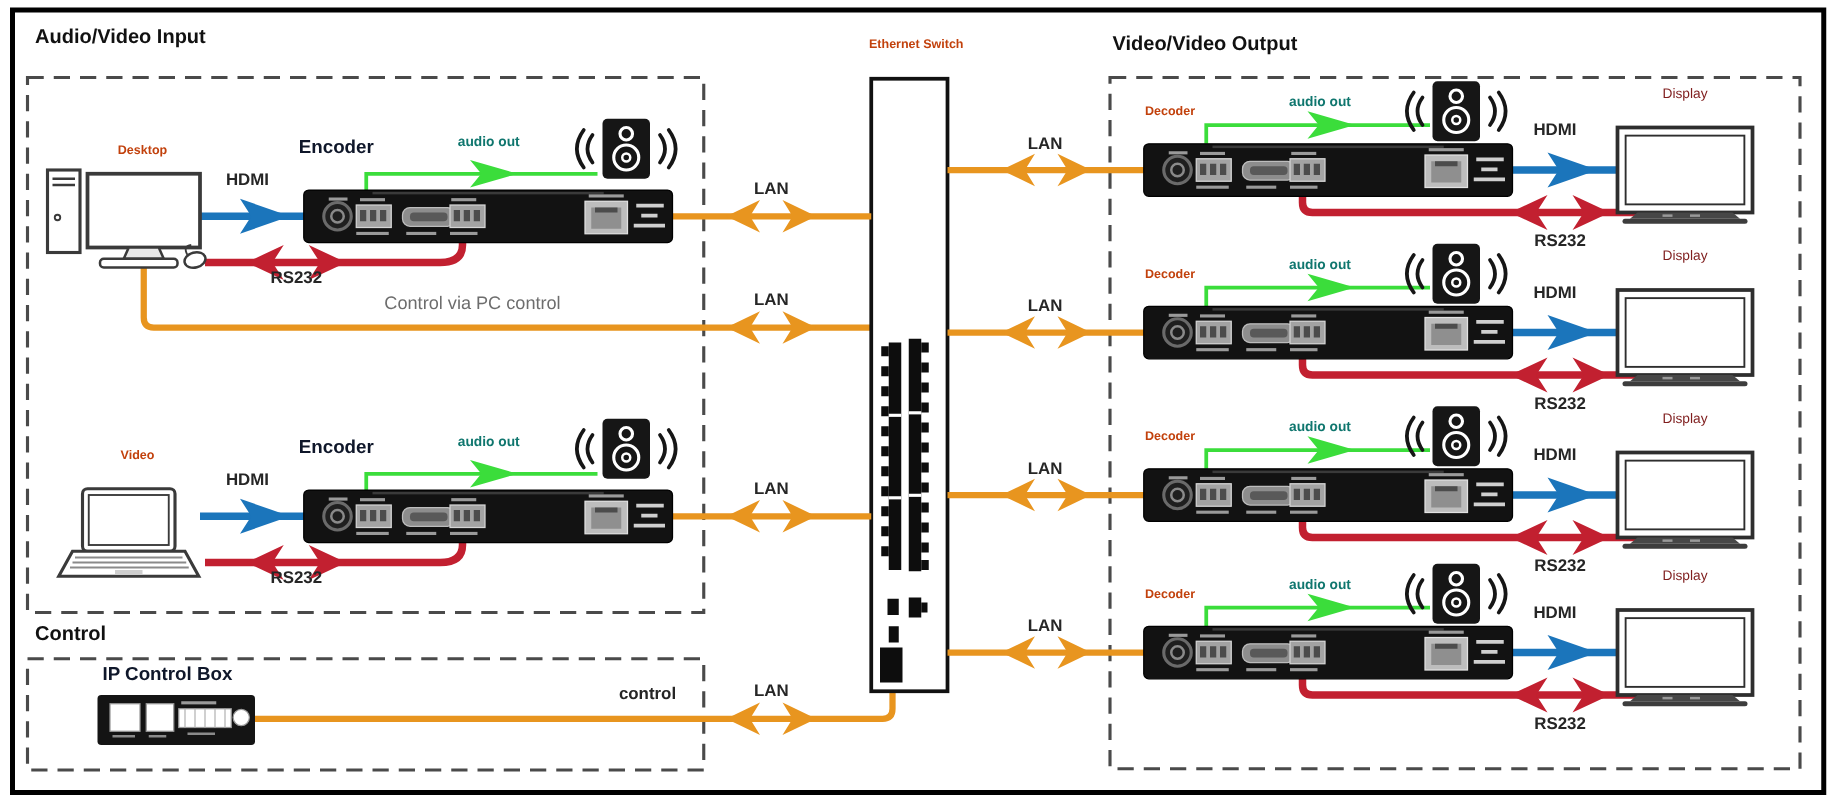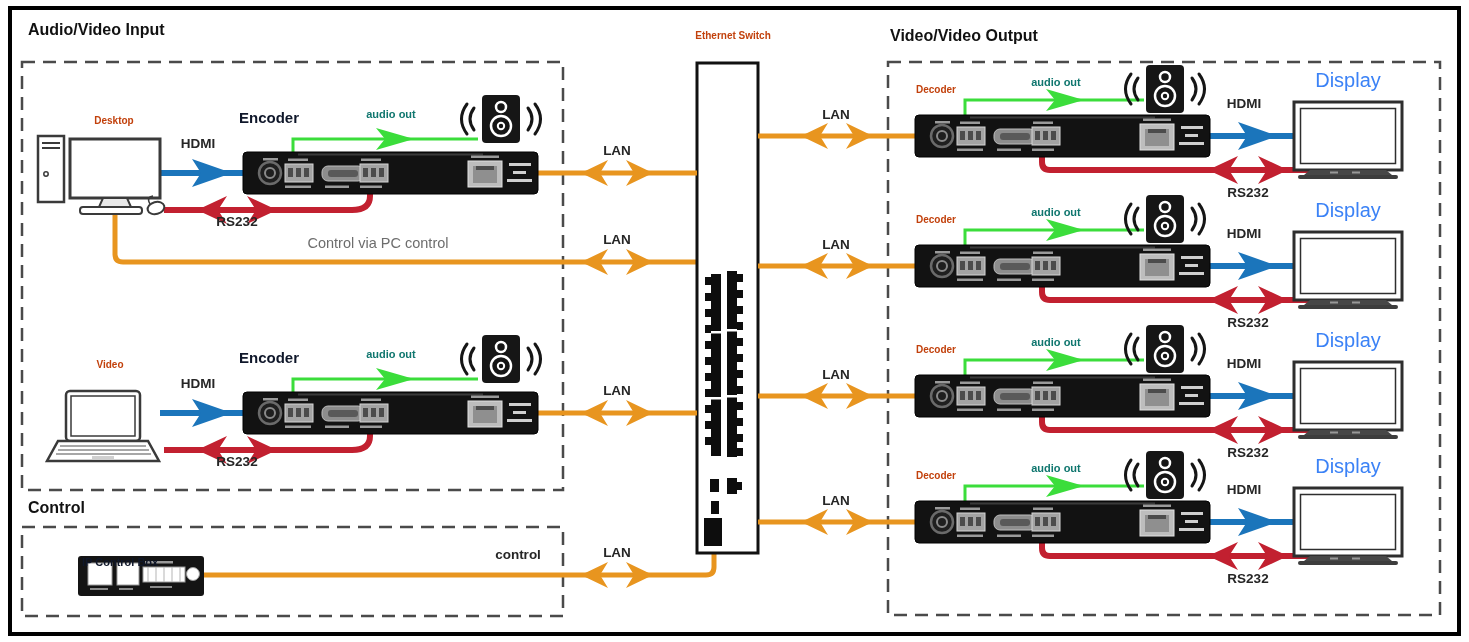--- a/index.html
+++ b/index.html
@@ -6,21 +6,21 @@
   #stage{
     position:relative;width:1469px;height:642px;background:#fff;overflow:hidden;
     font-family:"Liberation Sans", sans-serif;color:#1d1d1d;
   }
   #diagram-svg{position:absolute;left:0;top:0;}
   .lbl{position:absolute;white-space:nowrap;line-height:1.1;}
   .ctr{transform:translateX(-50%);}
   .sec{font-size:16px;font-weight:700;color:#111;}
   .dev{font-size:10px;font-weight:600;color:#c2410c;}
   .devb{font-size:15px;font-weight:700;color:#0f172a;}
-  .devr{font-size:20px;font-weight:500;color:#3b82f6;}
+  .devr{font-size:11px;font-weight:500;color:#7f1d1d;}
   .conn{font-size:13.5px;font-weight:700;color:#262626;}
   .aud{font-size:11px;font-weight:700;color:#0f766e;}
   .note{font-size:14.5px;font-weight:400;color:#6d6d6d;}
 </style>
 </head>
 <body>
 
 <div id="stage">
 
 <svg id="diagram-svg" width="1469" height="642" viewBox="0 0 1469 642">
@@ -218,21 +218,21 @@
 
 <div class="lbl sec" style="left:28px;top:21px">Audio/Video Input</div>
 <div class="lbl dev ctr" style="left:733px;top:30px">Ethernet Switch</div>
 <div class="lbl sec" style="left:890px;top:27px">Video/Video Output</div>
 <div class="lbl sec" style="left:28px;top:499px">Control</div>
 
 <div class="lbl dev ctr" style="left:114px;top:115px">Desktop</div>
 <div class="lbl dev ctr" style="left:110px;top:359px">Video</div>
 <div class="lbl devb" style="left:239px;top:110px">Encoder</div>
 <div class="lbl devb" style="left:239px;top:350px">Encoder</div>
-<div class="lbl devb" style="left:82px;top:556px;font-size:11px">IP Control Box</div>
+<div class="lbl devb" style="left:82px;top:532px;font-size:15px">IP Control Box</div>
 
 <div class="lbl dev" style="left:916px;top:84px">Decoder</div>
 <div class="lbl dev" style="left:916px;top:214px">Decoder</div>
 <div class="lbl dev" style="left:916px;top:344px">Decoder</div>
 <div class="lbl dev" style="left:916px;top:470px">Decoder</div>
 
 <div class="lbl devr ctr" style="left:1348px;top:69px">Display</div>
 <div class="lbl devr ctr" style="left:1348px;top:199px">Display</div>
 <div class="lbl devr ctr" style="left:1348px;top:329px">Display</div>
 <div class="lbl devr ctr" style="left:1348px;top:455px">Display</div>

